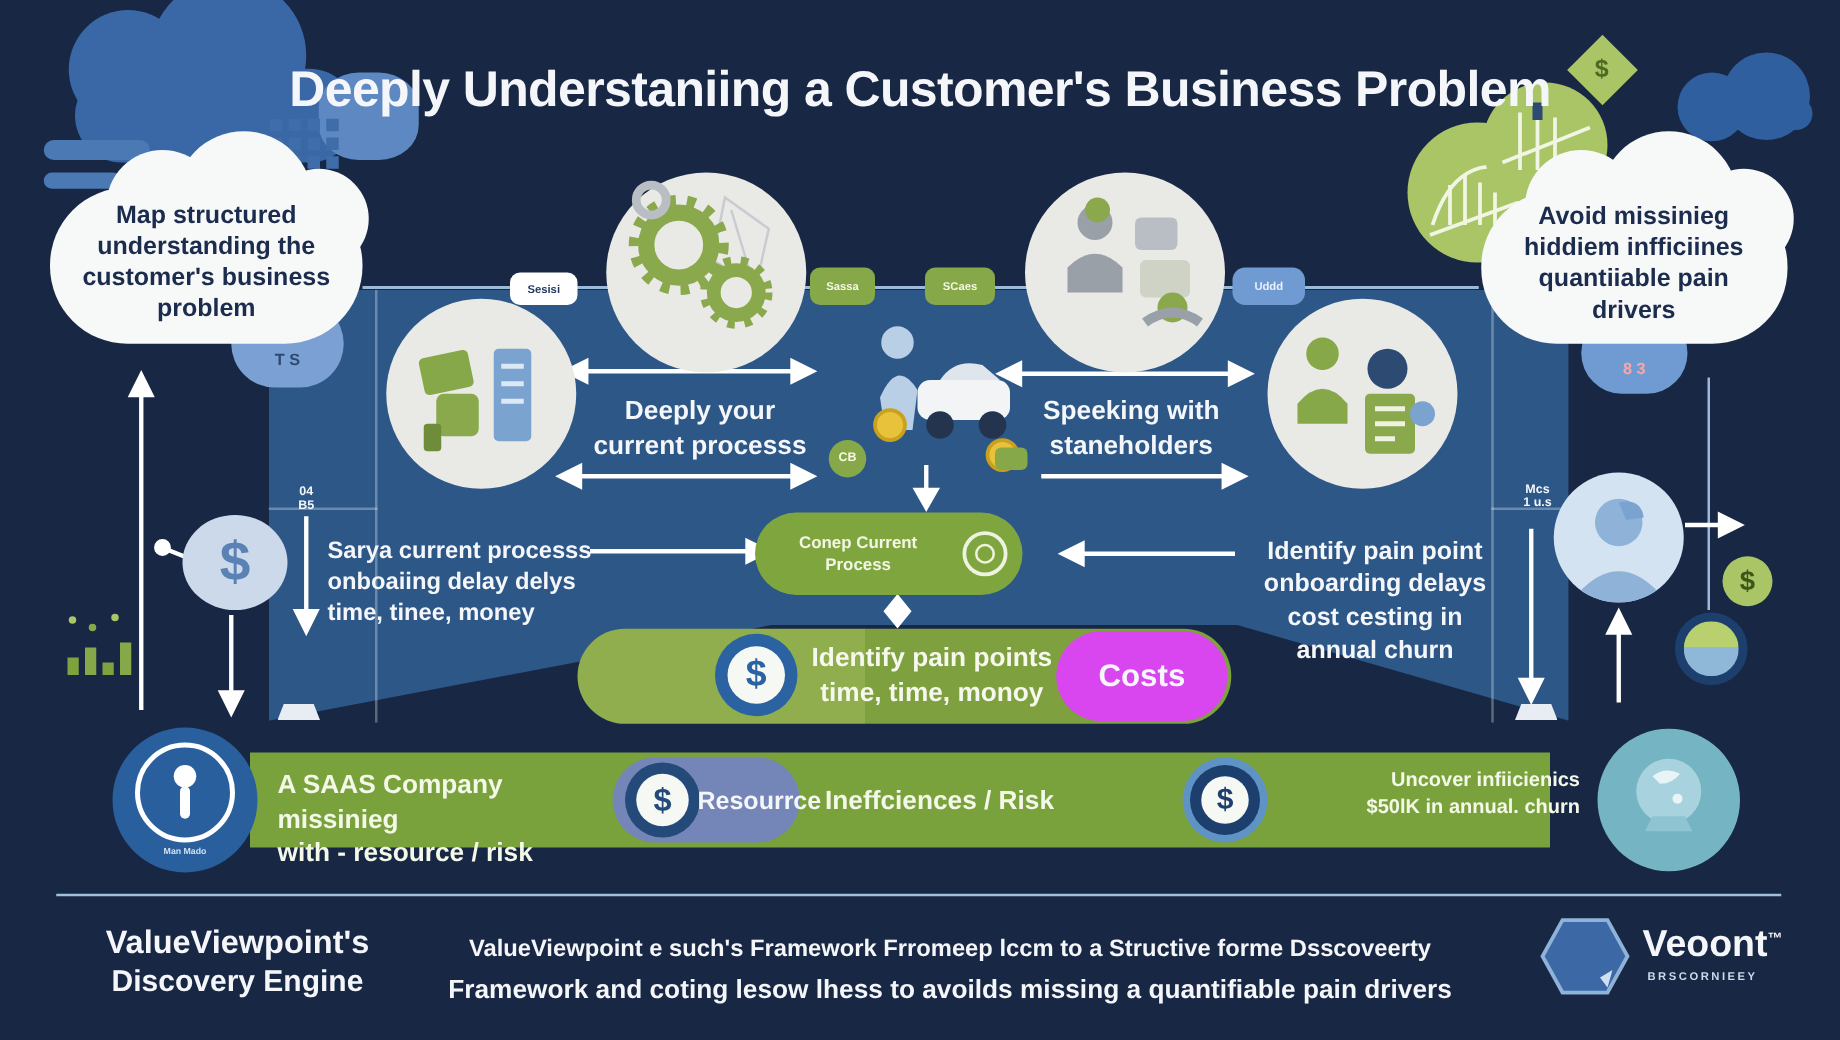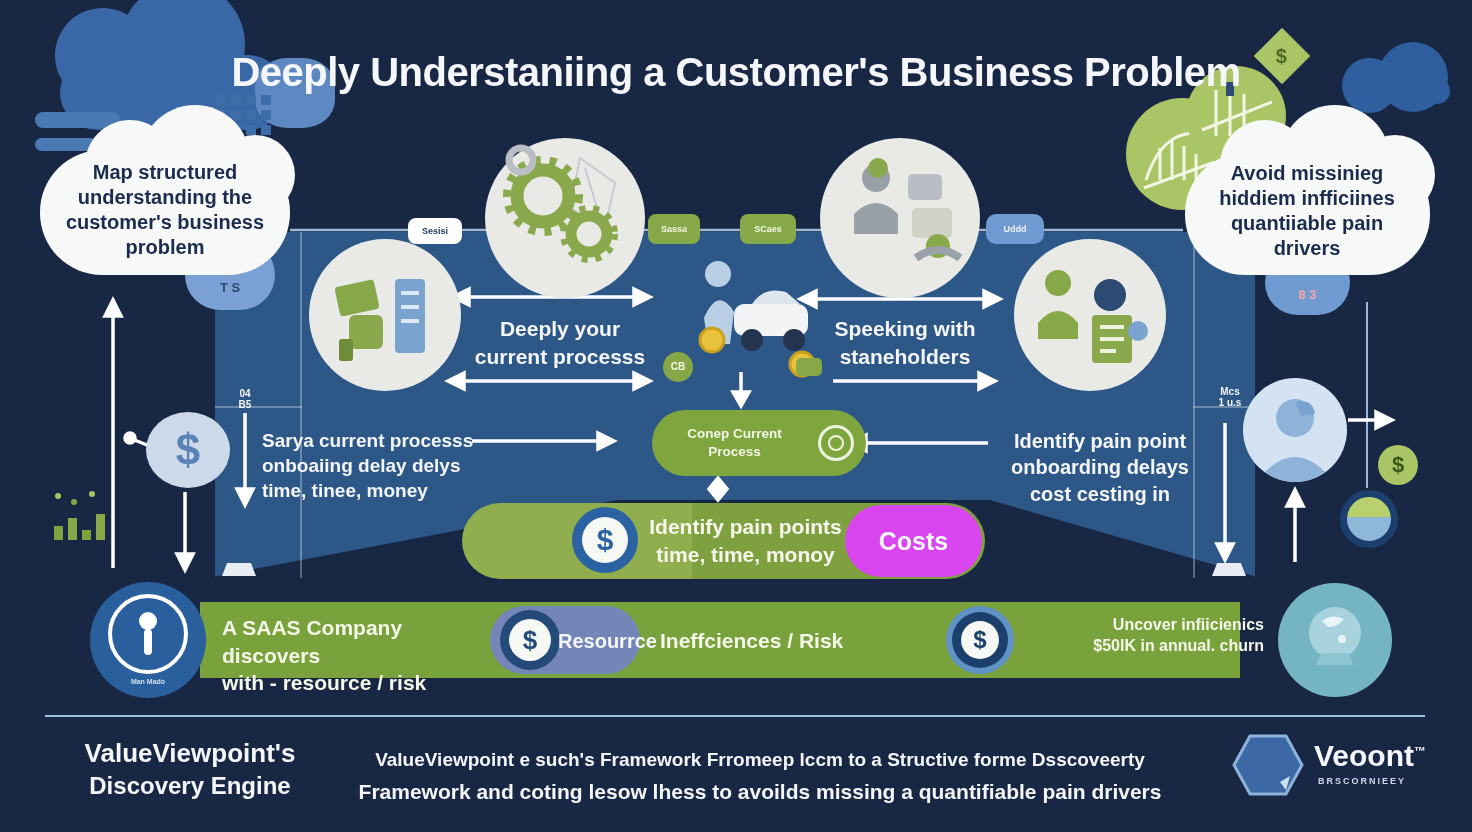--- a/index.html
+++ b/index.html
@@ -203,41 +203,42 @@
 
   <div class="abs txt" style="left:450px;top:315px;width:220px;font-size:21px;">
     <div>Deeply your</div>
     <div>current processs</div>
   </div>
   <div class="abs txt" style="left:795px;top:315px;width:220px;font-size:21px;">
     <div>Speeking with</div>
     <div>staneholders</div>
   </div>
 
-  <div class="abs" style="left:652px;top:410px;width:214px;height:66px;background:#7fa63e;border-radius:33px;display:flex;align-items:center;justify-content:center;gap:13px;">
+  <div class="abs" style="left:604px;top:410px;width:214px;height:66px;background:#7fa63e;border-radius:33px;display:flex;align-items:center;justify-content:center;gap:13px;">
     <span class="txt" style="font-size:13.5px;color:#f2f6e4;max-width:140px;">Conep Current Process</span>
     <span style="width:30px;height:30px;border-radius:50%;border:3px solid #eef3df;display:flex;align-items:center;justify-content:center;">
       <span style="width:12px;height:12px;border-radius:50%;border:2.5px solid #eef3df;"></span>
     </span>
   </div>
 
   <div class="abs txt" style="left:262px;top:428px;width:215px;font-size:19px;text-align:left;">
     <div>Sarya current processs</div>
     <div>onboaiing delay delys</div>
     <div>time, tinee, money</div>
   </div>
   <div class="abs txt" style="left:228px;top:388px;width:34px;font-size:10px;line-height:1.1;">
     <div>04</div>
     <div>B5</div>
   </div>
 
   <div class="abs txt" style="left:990px;top:428px;width:220px;font-size:20px;">
     <div>Identify pain point</div>
     <div>onboarding delays</div>
     <div>cost cesting in</div>
+    <div>annual churn</div>
   </div>
   <div class="abs txt" style="left:1208px;top:386px;width:44px;font-size:10px;line-height:1.1;">
     <div>Mcs</div>
     <div>1 u.s</div>
   </div>
 
   <div class="abs" style="left:146px;top:412px;width:84px;height:76px;background:#ccd9ea;border-radius:50%;display:flex;align-items:center;justify-content:center;">
     <span style="color:#5b82b4;font-weight:bold;font-size:44px;">$</span>
   </div>
 
@@ -281,21 +282,21 @@
     <span class="circle" style="width:72px;height:72px;border:4px solid #ffffff;display:flex;align-items:center;justify-content:center;">
       <svg width="28" height="46" viewBox="0 0 28 46">
         <circle cx="14" cy="10" r="9" fill="#ffffff"></circle>
           <rect x="10" y="18" width="8" height="26" rx="4" fill="#ffffff"></rect>
       </svg>
     </span>
     <span class="txt" style="font-size:7px;margin-top:3px;color:#cfe0f2;">Man Mado</span>
   </div>
 
   <div class="abs txt" style="left:222px;top:614px;width:270px;font-size:21px;text-align:left;color:#f4f8e8;">
-    <div>A SAAS Company discovers</div>
+    <div>A SAAS Company missinieg</div>
     <div>with - resource / risk</div>
   </div>
 
   <div class="abs" style="left:490px;top:606px;width:150px;height:68px;background:#7486b7;border-radius:34px;"></div>
   <div class="abs circle" style="left:500px;top:610px;width:60px;height:60px;background:#244a7a;display:flex;align-items:center;justify-content:center;">
     <span class="circle" style="width:42px;height:42px;background:#f6f8f4;display:flex;align-items:center;justify-content:center;">
       <span style="color:#244a7a;font-weight:bold;font-size:26px;">$</span>
     </span>
   </div>
   <div class="abs txt" style="left:558px;top:628px;width:110px;font-size:20px;text-align:left;">Resourrce</div>

